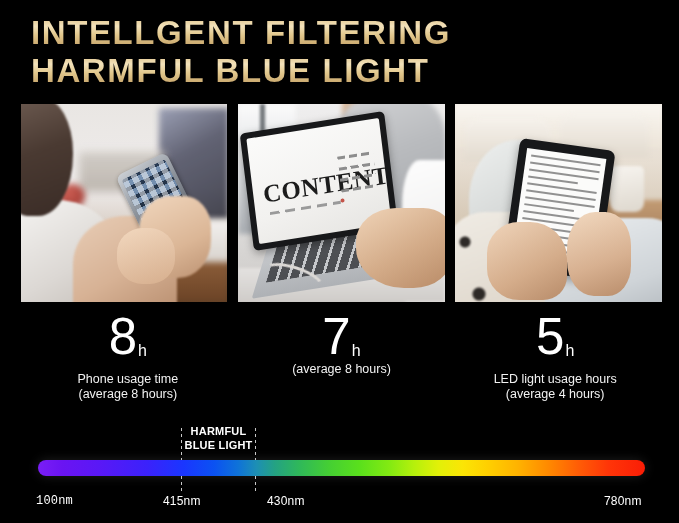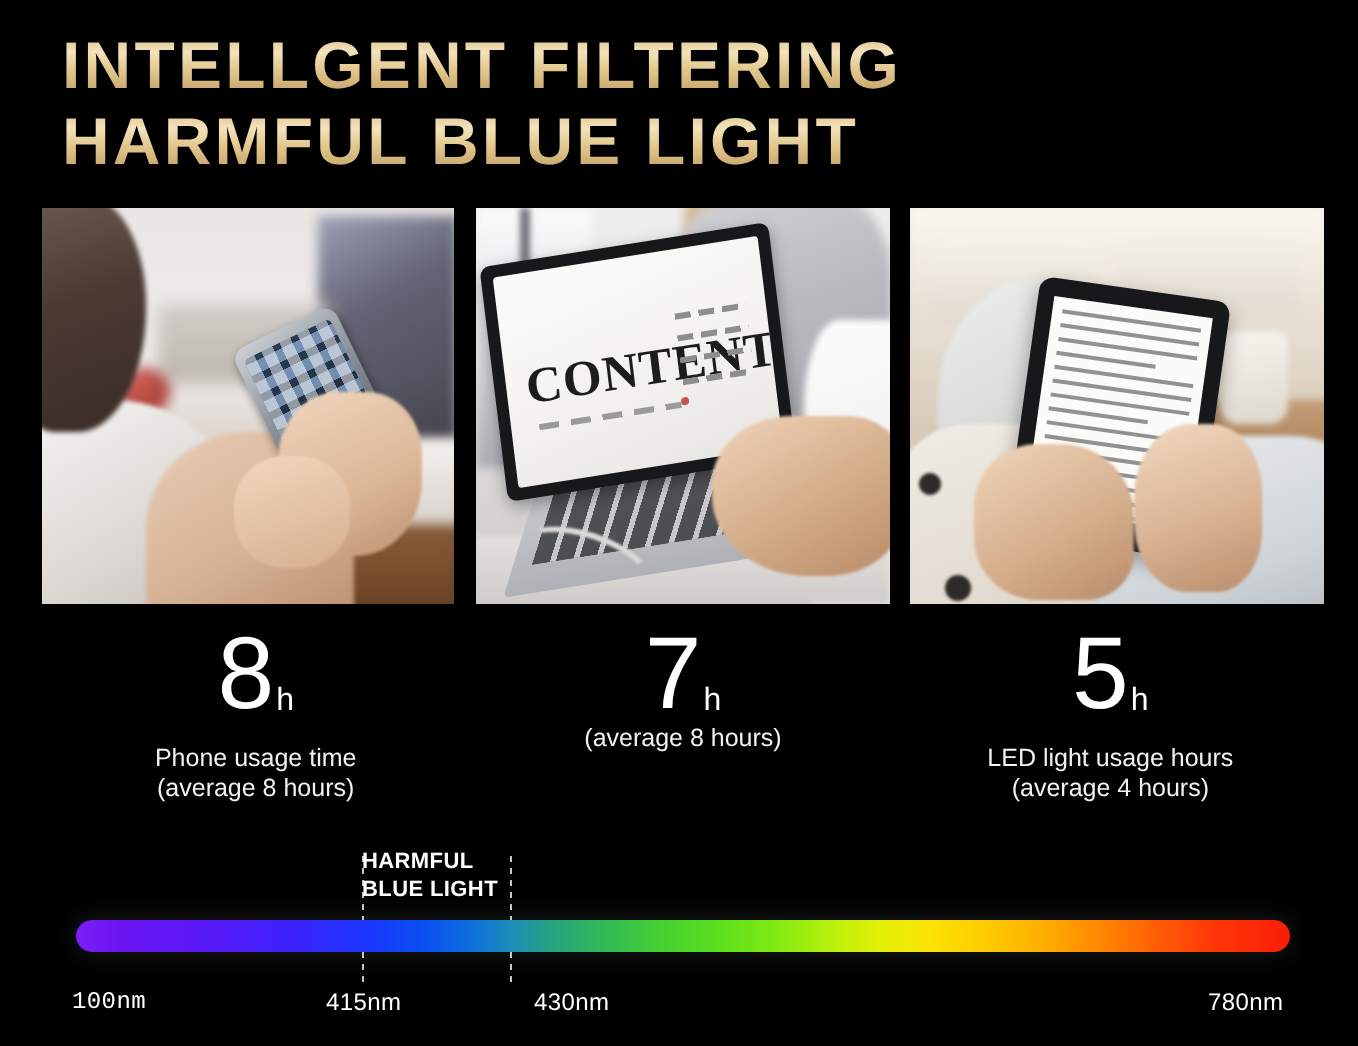--- a/index.html
+++ b/index.html
@@ -382,20 +382,21 @@
     left: 0;
     top: 420px;
     width: 679px;
     height: 103px;
   }
   #harmful-label {
     position: absolute;
     left: 181px;
     top: 5px;
     width: 75px;
+    text-align: center;
     color: #ffffff;
     font-size: 11px;
     font-weight: bold;
     line-height: 13.5px;
     letter-spacing: .2px;
   }
   .marker-line {
     position: absolute;
     top: 8px;
     width: 1px;

